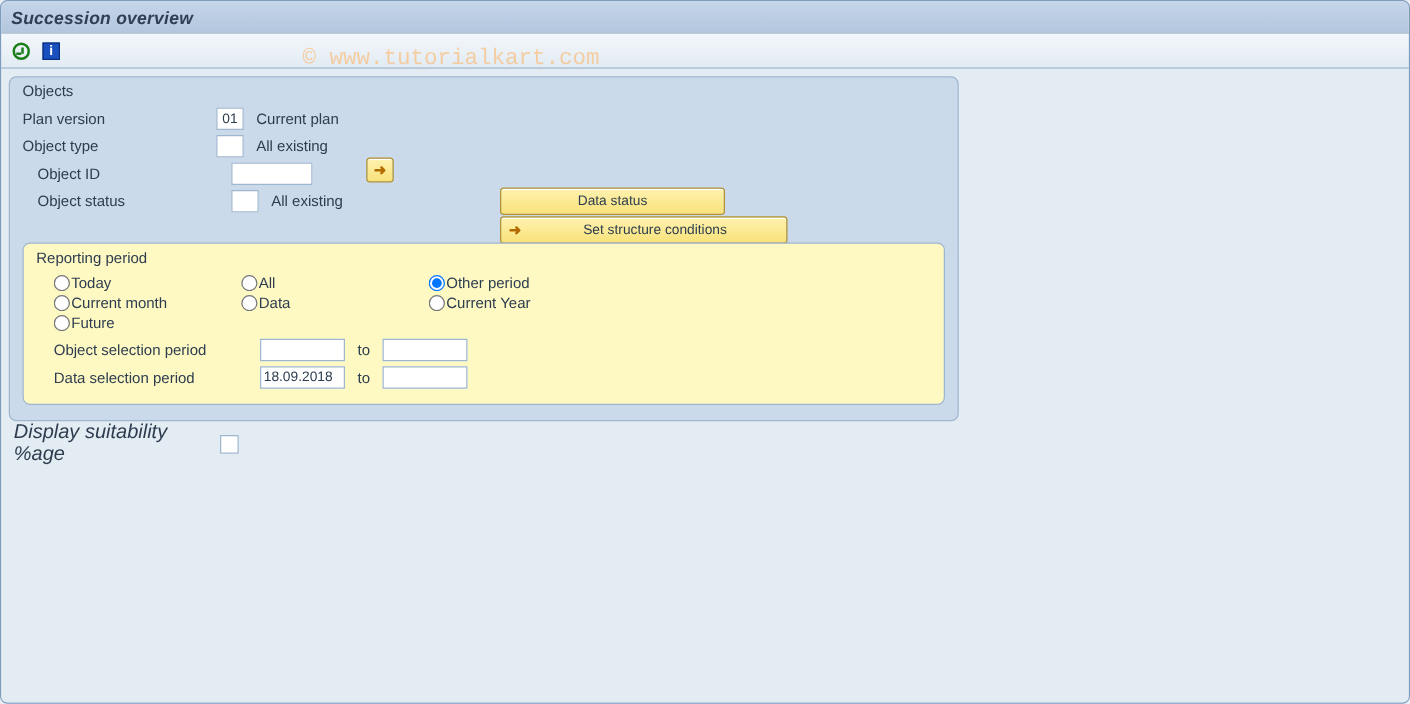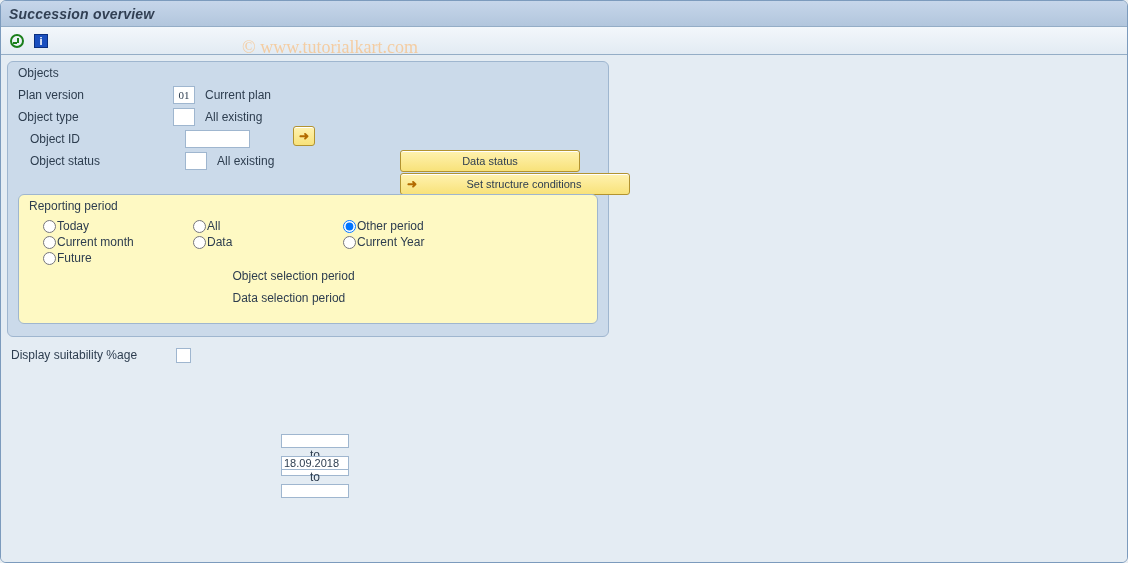--- a/index.html
+++ b/index.html
@@ -76,21 +76,21 @@
     justify-content: center;
     border: 1px solid #0a2f7f;
   }
   
   .watermark {
     position: absolute;
     left: 242px;
     top: 37px;
     color: rgba(255,177,93,0.55);
     font-size: 18px;
-    font-family: Liberation Serif, serif;
+    font-family: Liberation Mono, monospace;
     font-style: normal;
     pointer-events: none;
     z-index: 10;
   }
   
   .content {
     padding: 6px;
     background: #e4ecf3;
     position: relative;
     height: calc(100% - 54px);
@@ -122,21 +122,21 @@
     flex: 0 0 155px;
   }
   input.field, .field-sm {
     height: 18px;
     border: 1px solid #9fb6cf;
     background: #fff;
     font-size: 11px;
     padding: 0 2px;
     color: #2d3d4f;
   }
-  .field-sm { width: 22px; text-align: center; background: #cfe0f4; font-family: Liberation Serif, serif; }
+  .field-sm { width: 22px; text-align: center; background: #cfe0f4; }
   .field-w0 { width: 22px; }
   .field-w1 { width: 65px; }
   .field-w2 { width: 68px; }
   .desc { margin-left: 10px; }
 
   .arrow-btn {
     width: 22px; height: 20px;
     display: inline-flex;
     align-items: center; justify-content: center;
     background: linear-gradient(to bottom, #fff2b0, #f8e27a);
@@ -187,37 +187,37 @@
   .key-date-cell { grid-column: 3; }
   .gold-btn.keydate { width: 200px; }
 
   .period-row {
     display: flex;
     align-items: center;
     height: 22px;
     font-size: 12px;
     color: #2d3d4f;
     margin-left: 14px;
-    flex-direction: column;
   }
   .period-row .lbl { width: 165px; flex: 0 0 165px; }
   .period-row .to { margin: 0 10px; }
   .checkbox {
     height: 15px; width: 15px;
     border: 1px solid #9fb6cf;
     background: #fff;
     display: inline-block;
   }
   .below-row {
     display: flex;
     align-items: center;
     height: 24px;
-    font-size: 12px;
+    font-size: 16px;
     color: #2d3d4f;
     padding-left: 4px;
+    font-style: italic;
   }
   .below-row .lbl { width: 165px; flex: 0 0 165px; }
   
   .pos-rel { position: relative; margin-left: 12px; }
   .arrow-objid { position: absolute; left: 263px; top: -2px; }
   .status-btns {
     position: absolute;
     left: 370px;
     top: 0;
     display: flex;
@@ -240,21 +240,21 @@
   </div>
   <div class="tb-btn" title="Information">
     <span class="icon-info">i</span>
   </div>
 </div>
 
 <div class="watermark">© www.tutorialkart.com</div>
 
 <div class="content">
 
-  <div class="groupbox" style="width:602px;">
+  <div class="groupbox" style="width:760px;">
     <div class="gb-title">Objects</div>
 
     <div class="row">
       <span class="lbl">Plan version</span>
       <input class="field field-sm" value="01" style="">
       <span class="desc">Current plan</span>
     </div>
 
     <div class="row">
       <span class="lbl">Object type</span>

